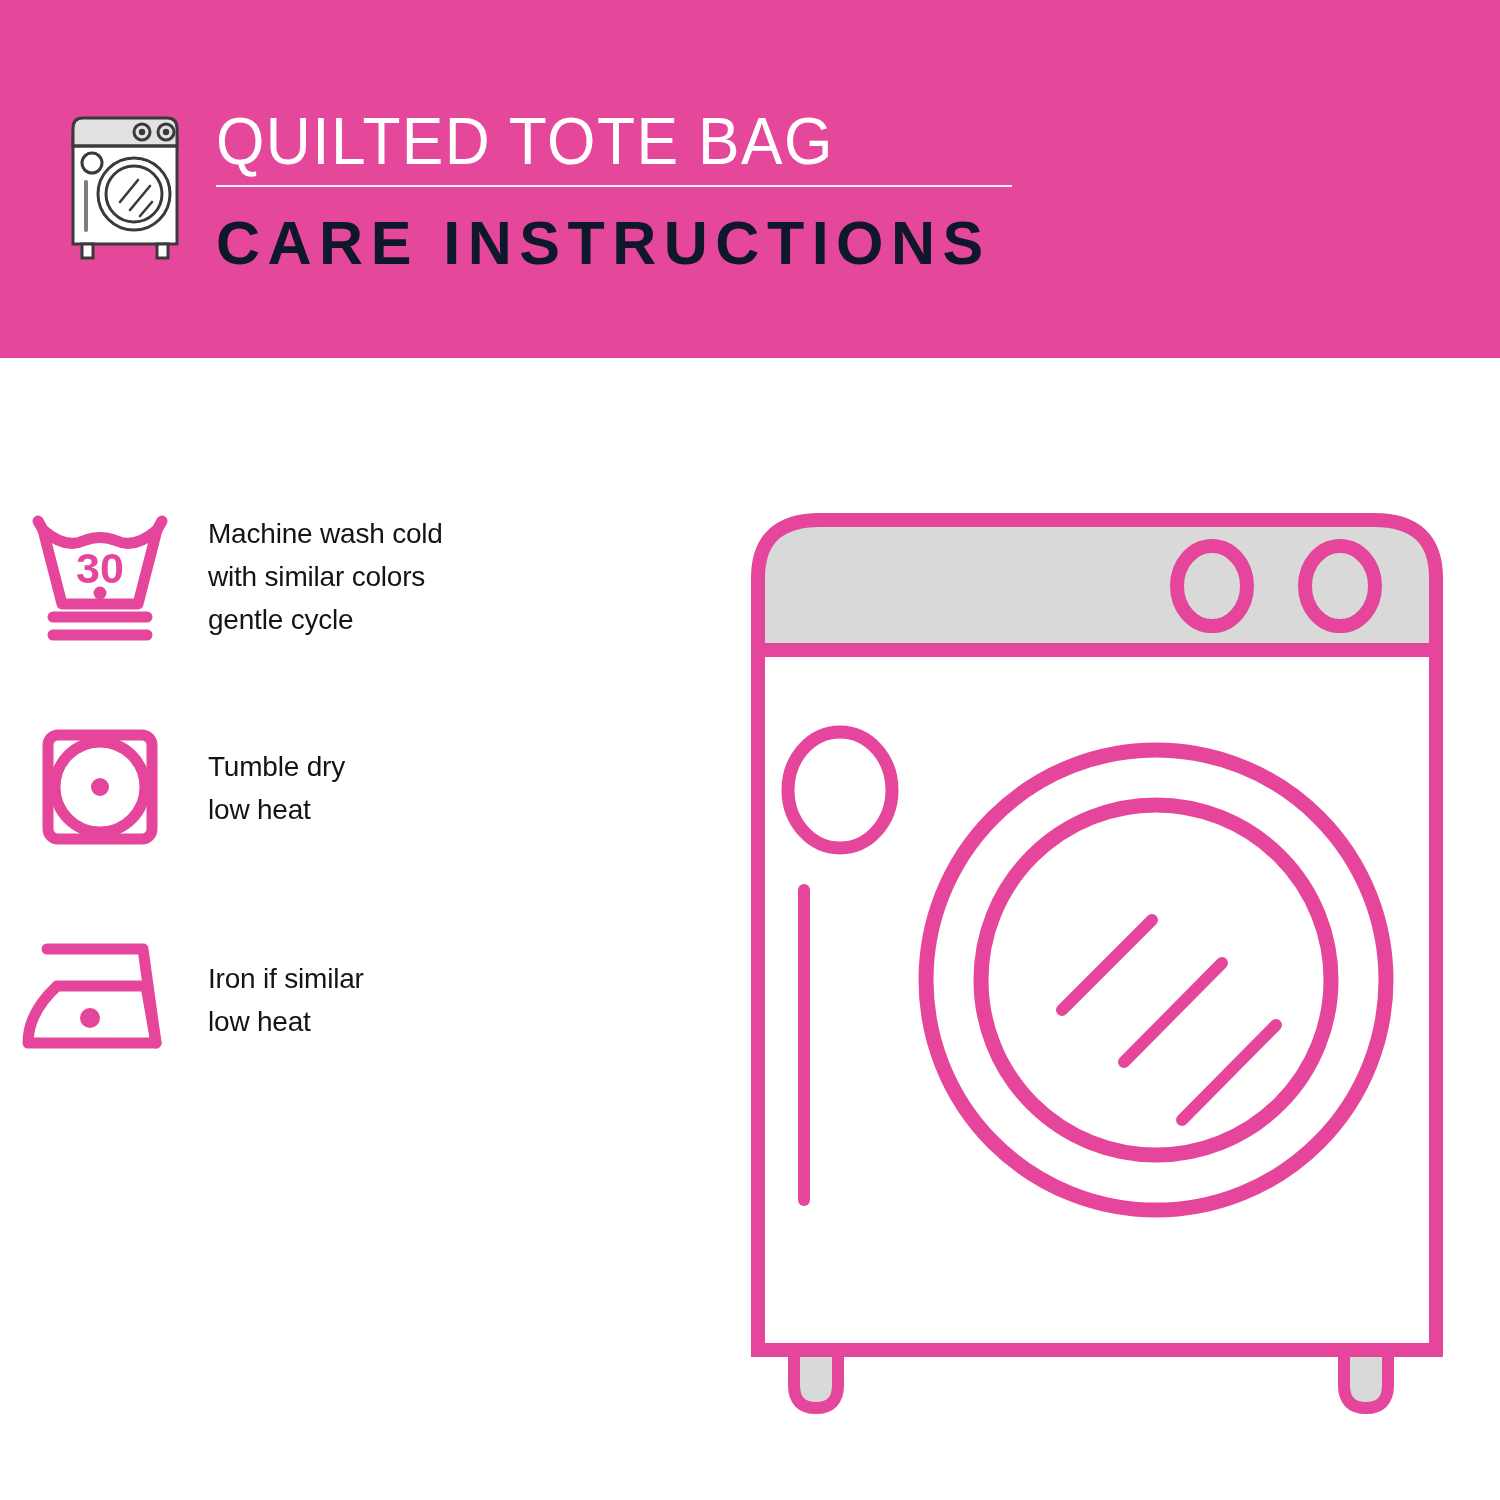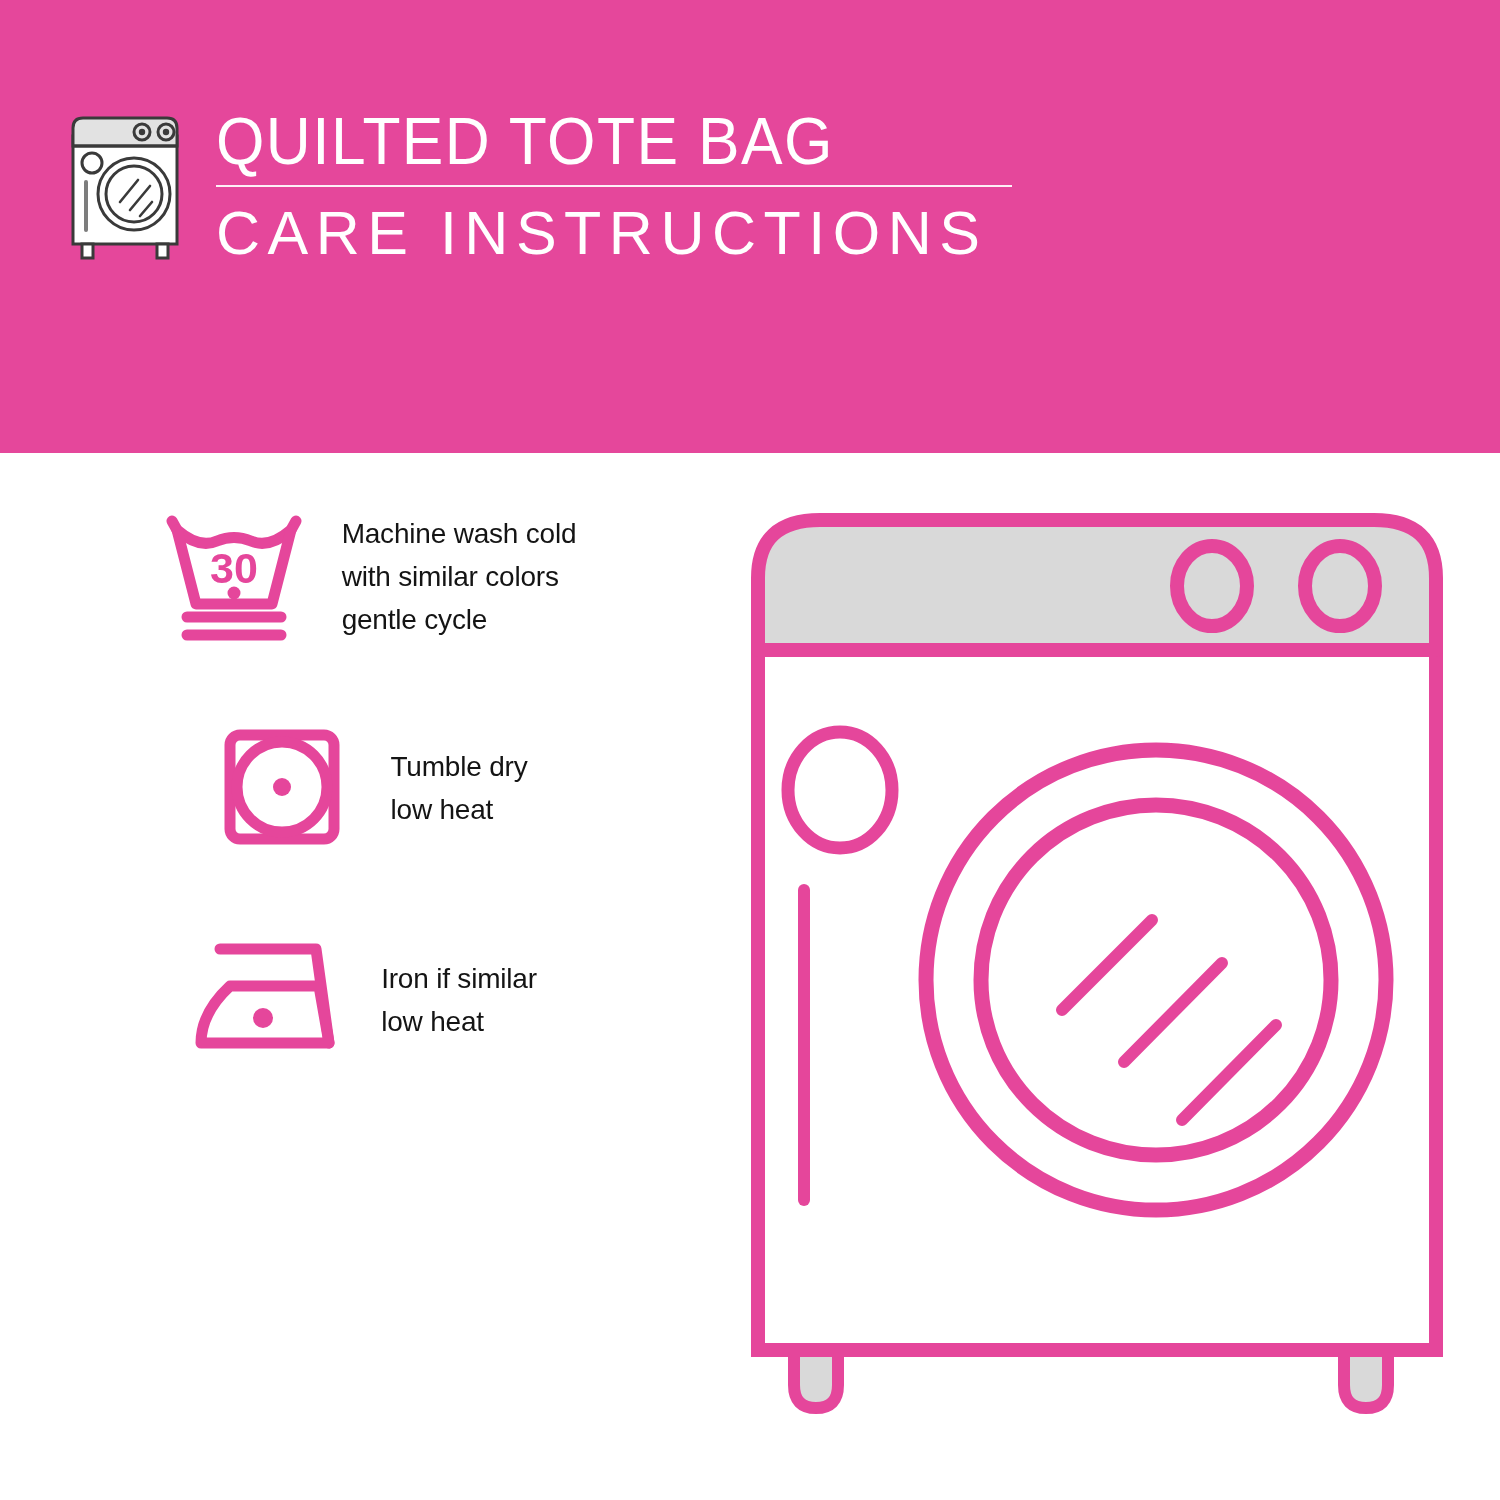--- a/index.html
+++ b/index.html
@@ -17,21 +17,21 @@
     background: #ffffff;
     overflow: hidden;
   }
 
   
   .header-band {
     position: absolute;
     left: 0;
     top: 0;
     width: 1500px;
-    height: 453px;
+    height: 358px;
     background: #e5479b;
   }
   .header-logo {
     position: absolute;
     left: 62px;
     top: 106px;
     width: 130px;
     height: 155px;
   }
   .header-text-block {
@@ -52,43 +52,42 @@
     transform-origin: left center;
   }
   .header-rule {
     margin-top: 7px;
     width: 796px;
     height: 2px;
     background: #ffffff;
     opacity: 0.92;
   }
   .header-subtitle {
-    margin-top: 13px;
-    color: #ffffff;
+    margin-top: 23px;
+    color: #0f172a;
     font-family: "Liberation Sans", sans-serif;
     font-size: 61px;
-    font-weight: 400;
+    font-weight: 700;
     line-height: 66px;
     letter-spacing: 7.5px;
     white-space: nowrap;
   }
 
   
   .care-list {
     position: absolute;
     left: 0;
     top: 470px;
     width: 710px;
   }
   .care-row {
     position: relative;
     display: flex;
     align-items: center;
     height: 212px;
-    justify-content: center;
   }
   .care-symbol {
     width: 200px;
     min-width: 200px;
     height: 180px;
     display: flex;
     align-items: center;
     justify-content: center;
   }
   .care-symbol svg { display: block; }

